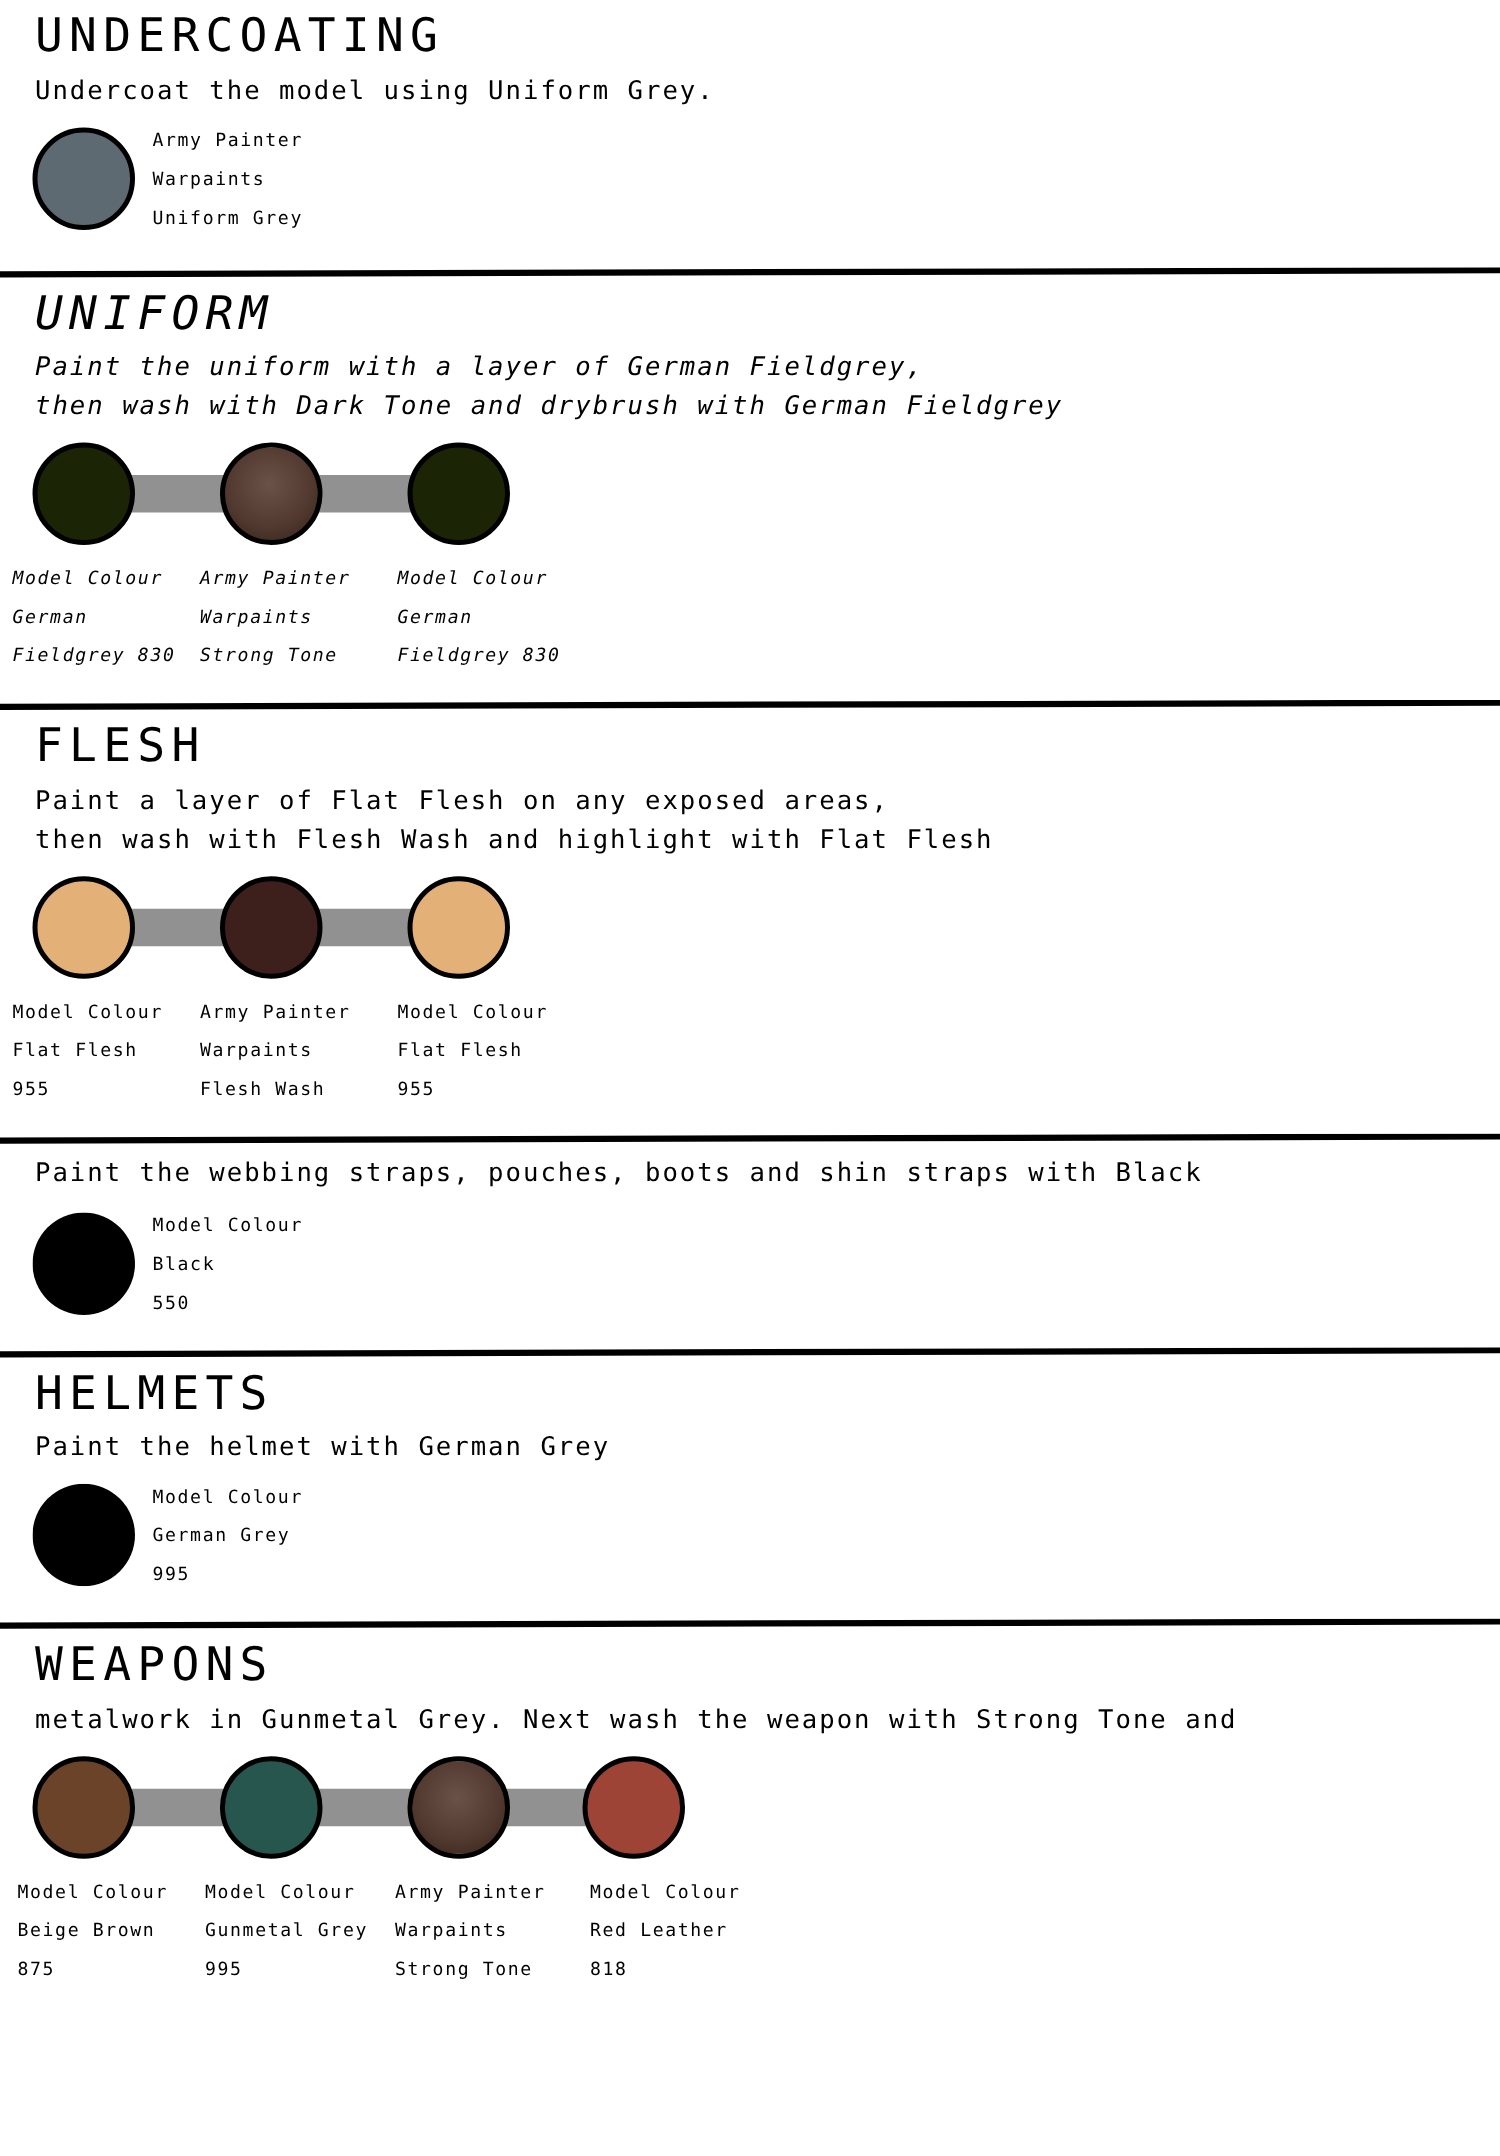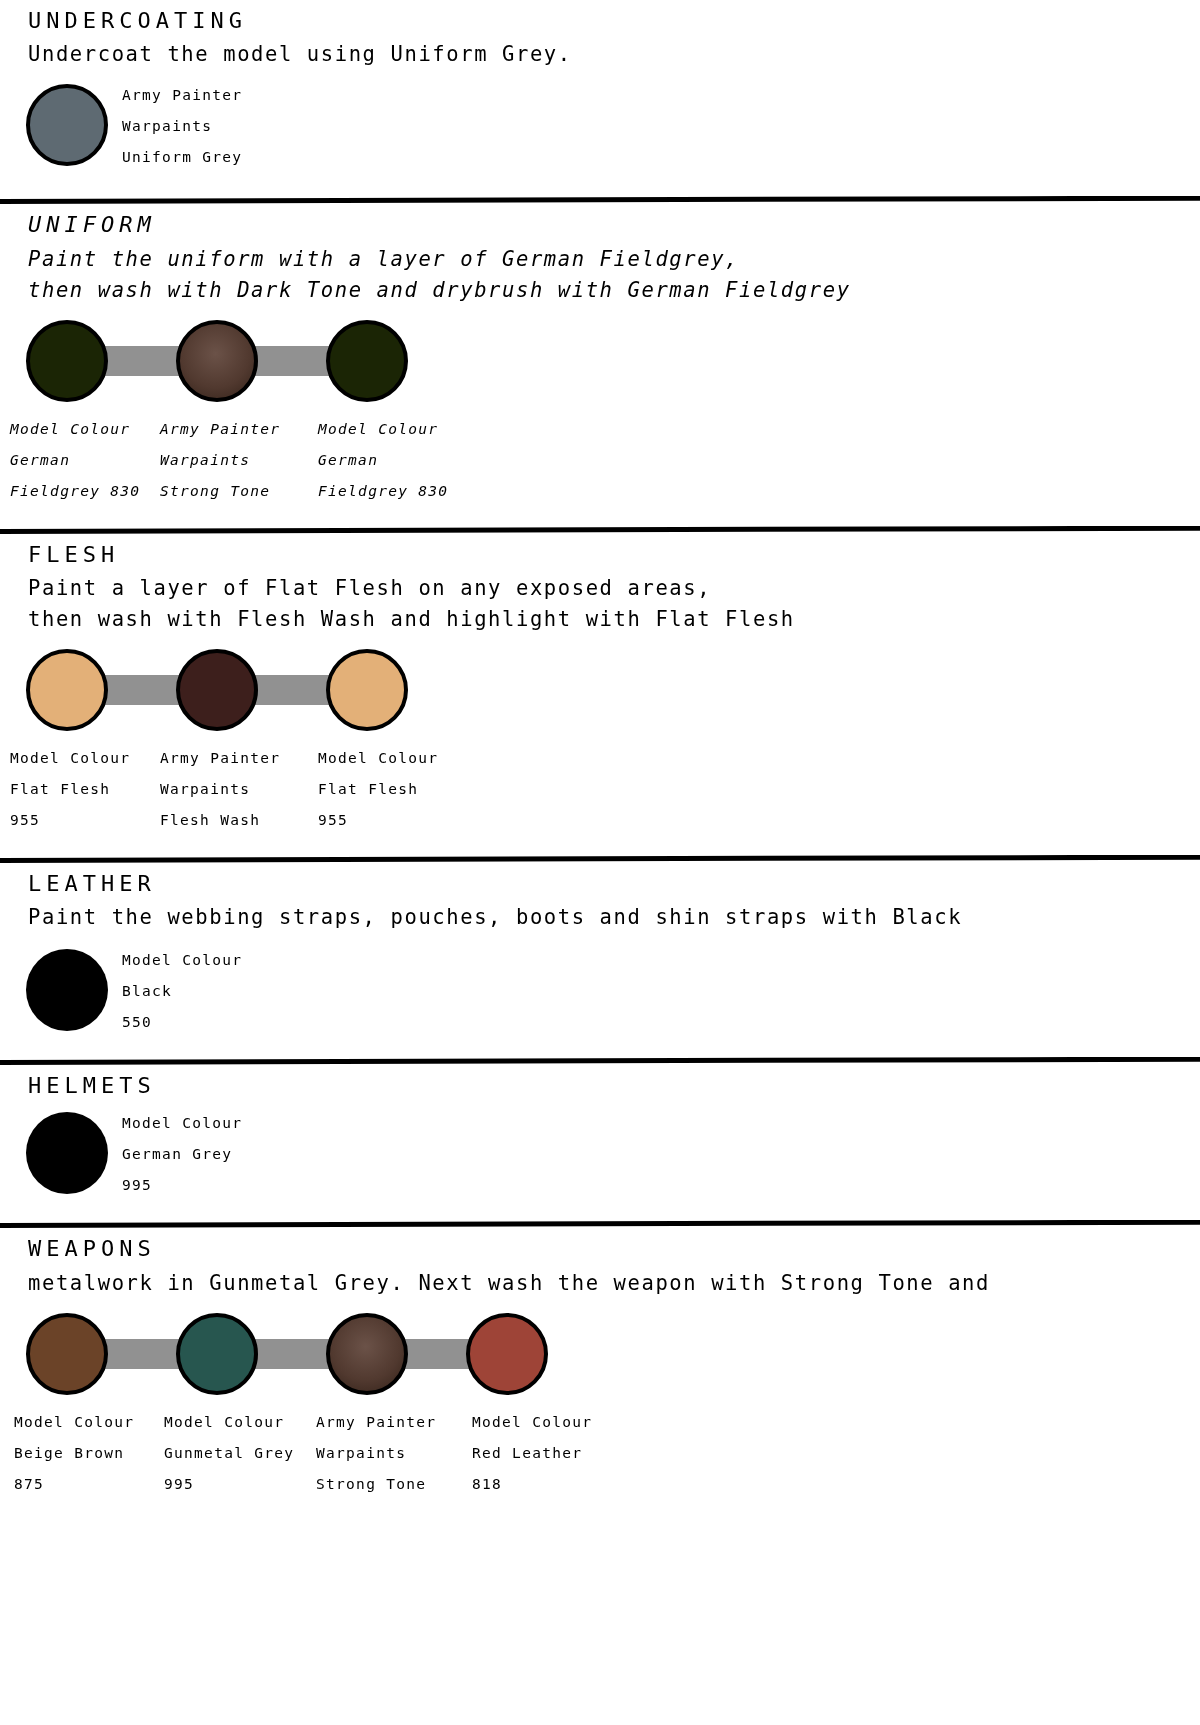--- a/index.html
+++ b/index.html
@@ -37,21 +37,21 @@
     right: -10px;
     top: 3px;
     height: 5px;
     background: #000000;
     transform: rotate(-0.16deg);
     transform-origin: left center;
   }
 
   .sec-title {
     font-family: "DejaVu Sans Mono", "Liberation Mono", monospace;
-    font-size: 22px;
+    font-size: 37px;
     letter-spacing: 5px;
     font-weight: 400;
     margin: 0 0 6px 28px;
     line-height: 1.15;
     white-space: pre;
   }
   .sec-body {
     font-size: 20.5px;
     letter-spacing: 1.6px;
     line-height: 31px;
@@ -190,30 +190,30 @@
         </div>
         <div class="labels">
           <div class="label-col" style="left: 10px;"><div>Model Colour</div><div>Flat Flesh</div><div>955</div></div>
           <div class="label-col" style="left: 160px;"><div>Army Painter</div><div>Warpaints</div><div>Flesh Wash</div></div>
           <div class="label-col" style="left: 318px;"><div>Model Colour</div><div>Flat Flesh</div><div>955</div></div>
         </div>
       </div>
     </div>
     <div class="section" style="padding-top: 16px;">
       <div class="divider"></div>
-      <div class="sec-title">LEATHER</div>
       <div class="sec-body"><div>Paint the webbing straps, pouches, boots and shin straps with Black</div></div>
       <div class="single" style="margin-top: 12px;">
         <div class="swatch noborder" style="background: rgb(0, 0, 0);"></div>
         <div class="side-labels"><div>Model Colour</div><div>Black</div><div>550</div></div>
       </div>
     </div>
     <div class="section" style="padding-top: 14px;">
       <div class="divider"></div>
       <div class="sec-title">HELMETS</div>
+      <div class="sec-body"><div>Paint the helmet with German Grey</div></div>
       <div class="single" style="margin-top: 10px;">
         <div class="swatch noborder" style="background: rgb(0, 0, 0);"></div>
         <div class="side-labels"><div>Model Colour</div><div>German Grey</div><div>995</div></div>
       </div>
     </div>
     <div class="section" style="padding-top: 14px;">
       <div class="divider"></div>
       <div class="sec-title">WEAPONS</div>
       <div class="sec-body"><div>metalwork in Gunmetal Grey. Next wash the weapon with Strong Tone and</div></div>
       <div class="swatch-row" style="margin-top: 14px;">

